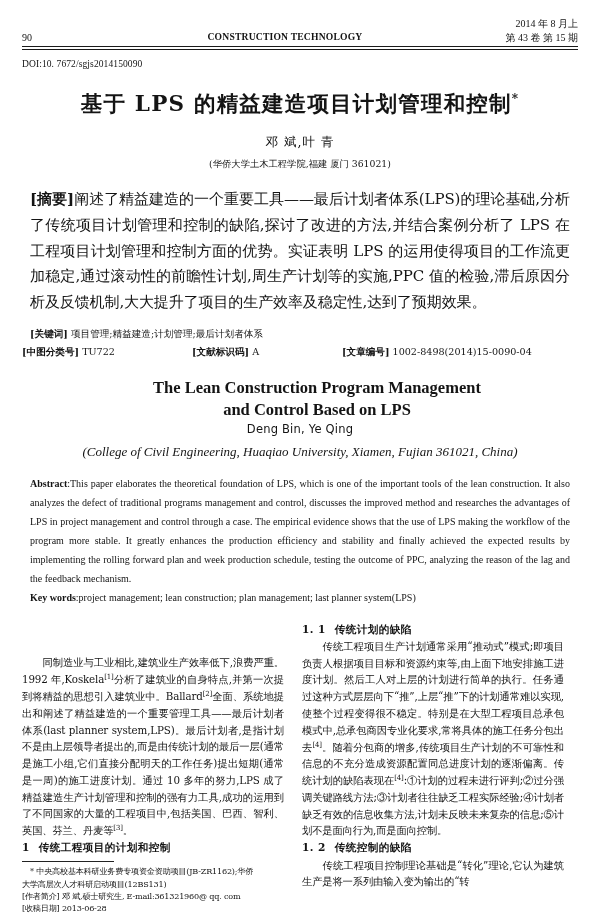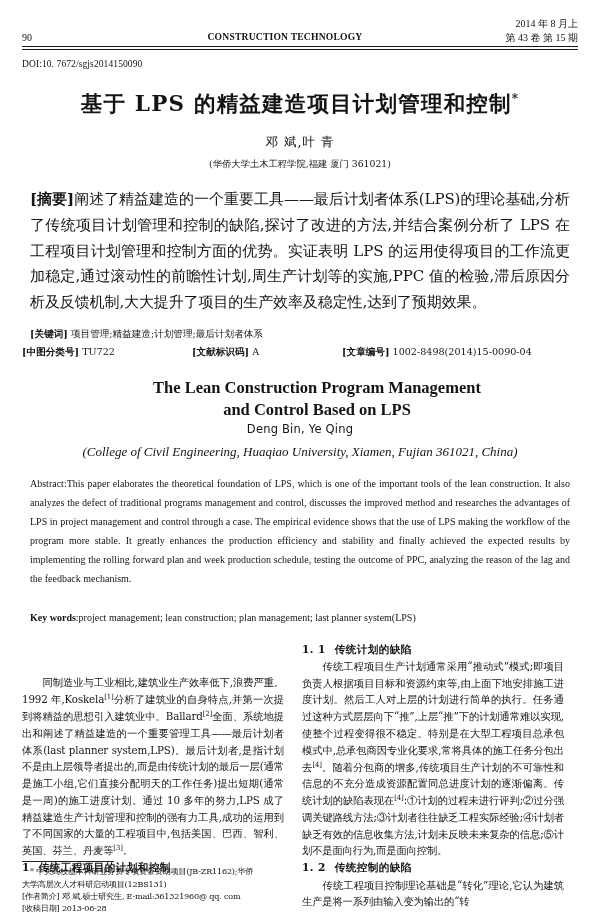--- a/index.html
+++ b/index.html
@@ -152,23 +152,23 @@
     margin-top: 8px;
     font-family: "Liberation Serif", serif;
   }
   .abs-en {
     margin: 14px 30px 0 30px;
     font-size: 10px;
     line-height: 1.92;
     text-align: justify;
     font-family: "Liberation Serif", serif;
   }
-  .abs-en b { font-weight: 400; }
+  .abs-en b { font-weight: 700; }
   .kw-en {
-    margin: 20px 30px 0 30px;
+    margin: 0 30px 0 30px;
     font-size: 10px;
     font-family: "Liberation Serif", serif;
     line-height: 1.8;
   }
 
   
   .body-cols {
     margin: 14px 22px 0 22px;
     display: flex;
     gap: 18px;

